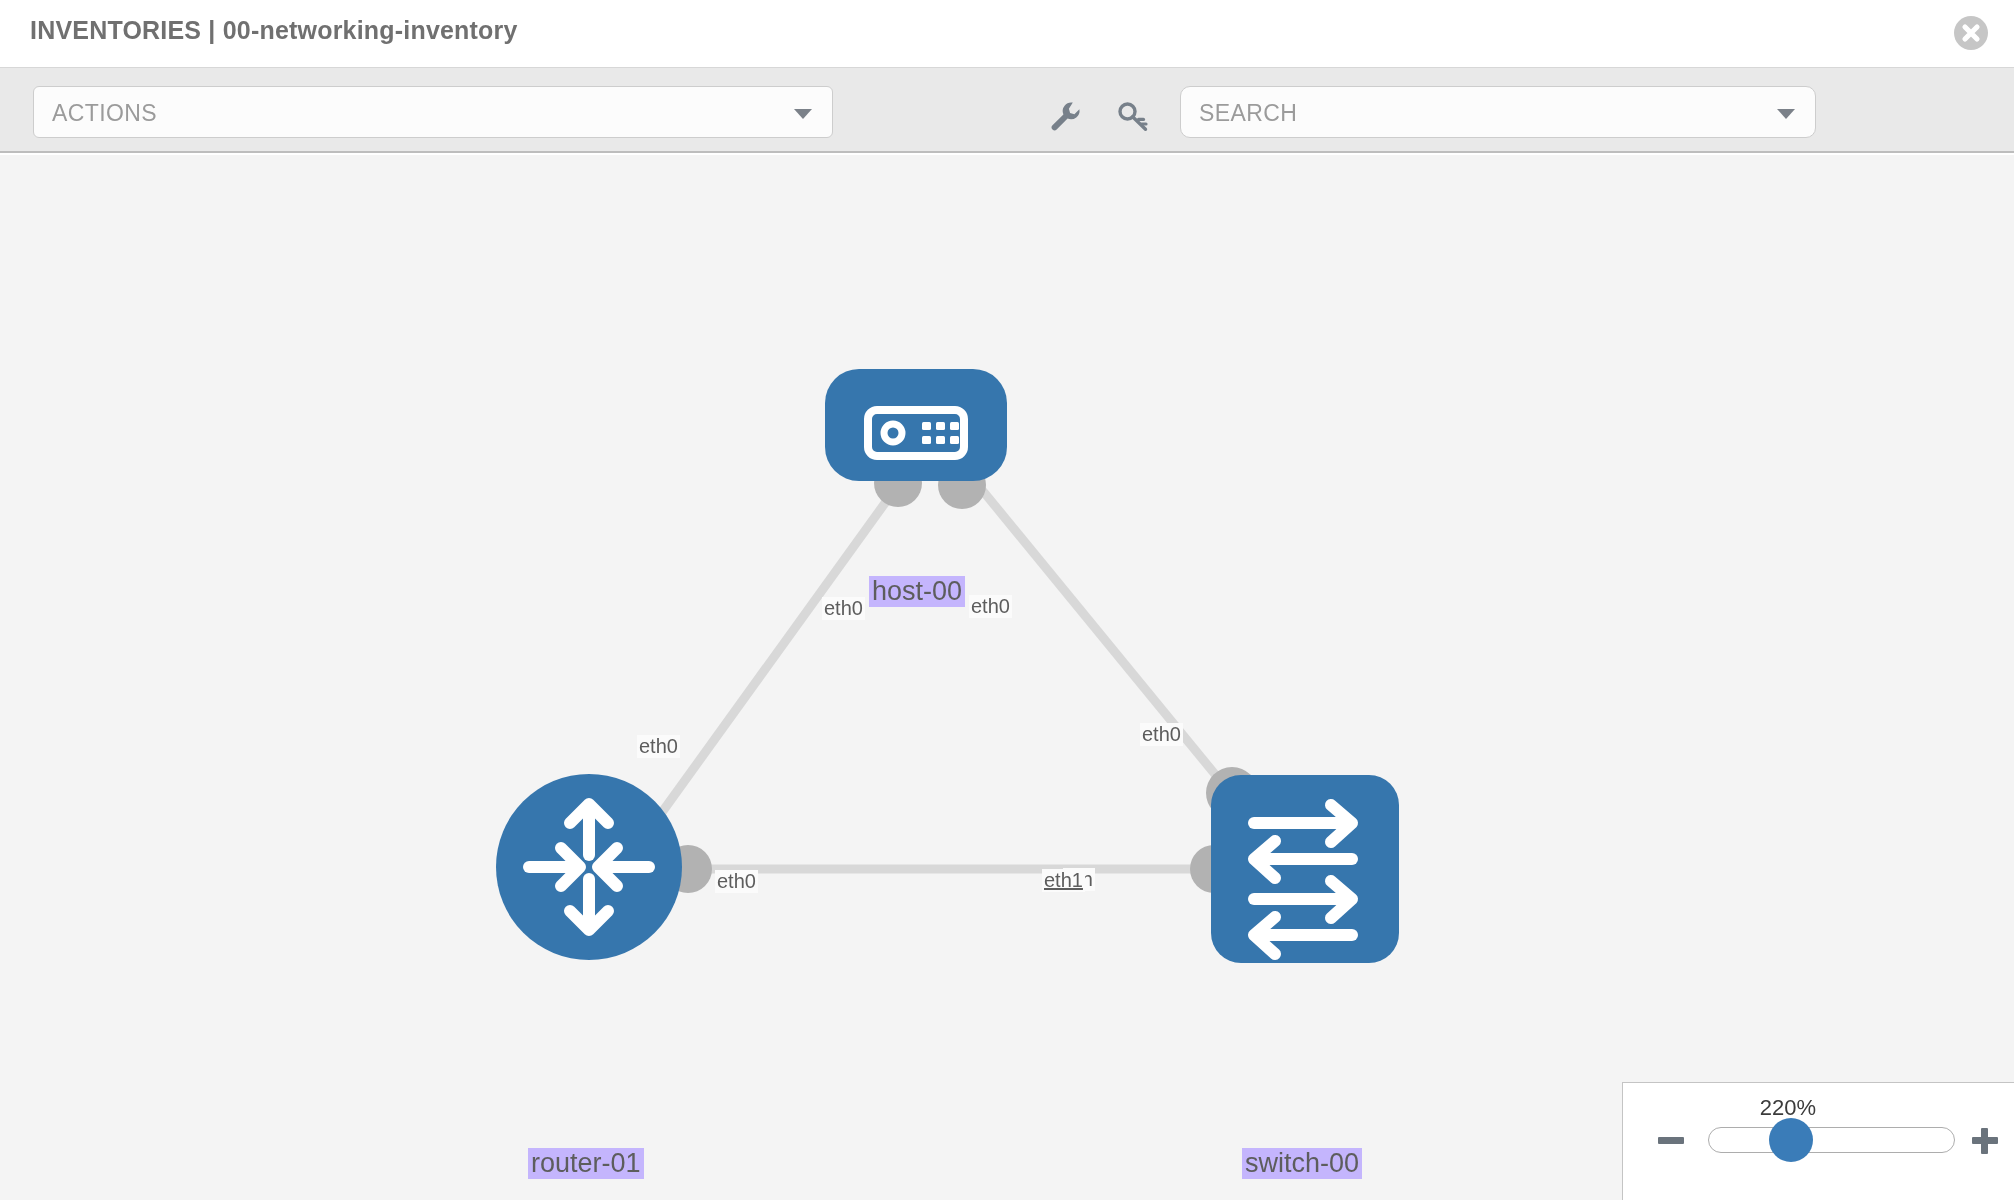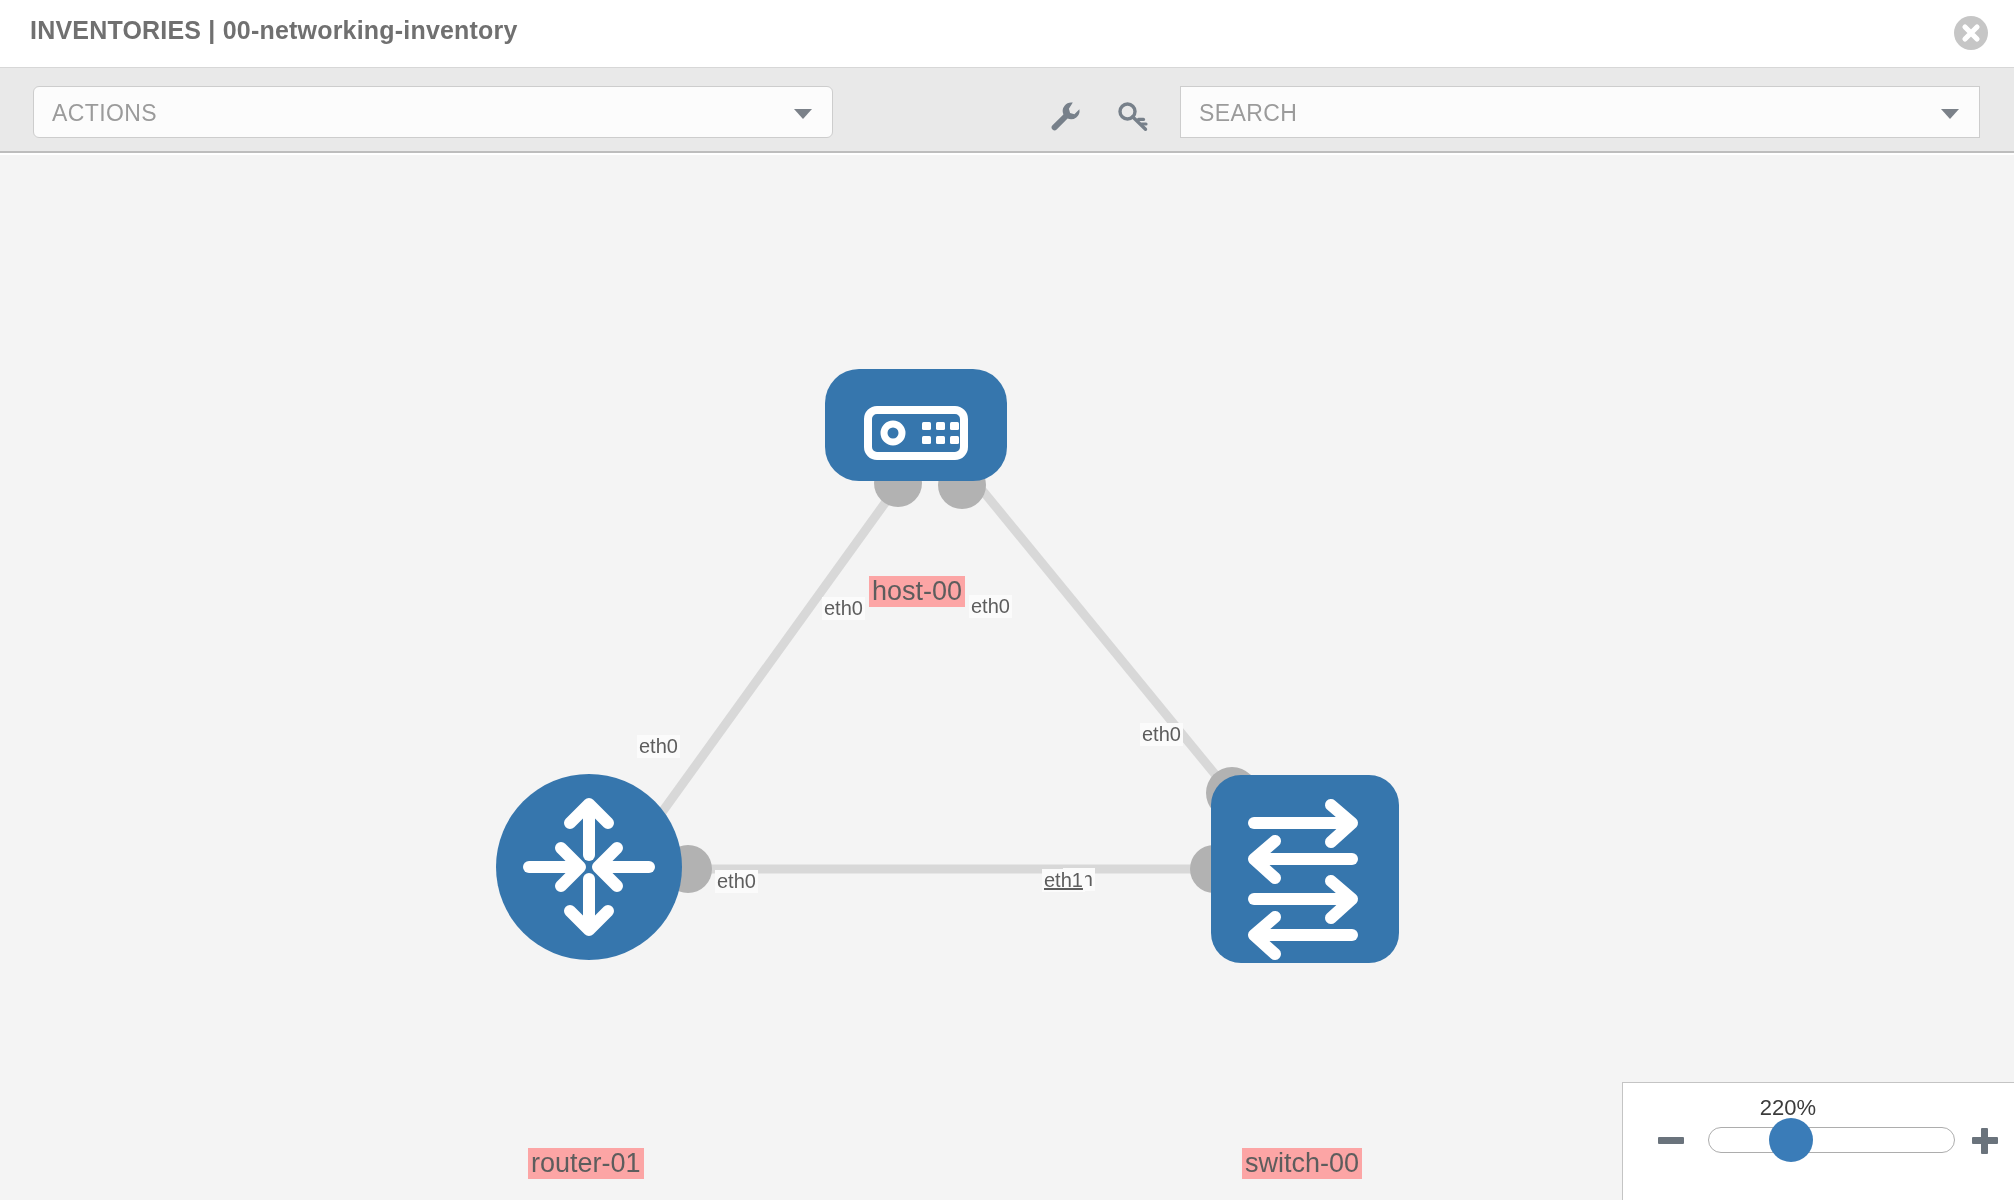--- a/index.html
+++ b/index.html
@@ -76,24 +76,24 @@
     top: 96px;
     width: 40px; height: 40px;
     cursor: pointer;
   }
   .tool-icon.wrench { left: 1045px; }
   .tool-icon.key    { left: 1113px; }
 
   .search-box {
     position: absolute;
     left: 1180px; top: 86px;
-    width: 800px; height: 52px;
+    width: 636px; height: 52px;
     background: #fcfcfc;
     border: 1px solid #cdcdcd;
-    border-radius: 0;
+    border-radius: 10px;
     cursor: text;
   }
   .search-label {
     position: absolute;
     left: 18px; top: 13px;
     font-size: 23px;
     color: #9b9b9b;
     letter-spacing: 0.4px;
   }
 
@@ -109,21 +109,21 @@
     position: absolute;
     left: 0; top: 0;
     width: 2014px; height: 1045px;
   }
 
   
   .node-label {
     position: absolute;
     font-size: 27px;
     color: #5d5d5d;
-    background: #fca5a5;
+    background: #c4b5fd;
     white-space: nowrap;
     padding: 0 3px;
   }
   .edge-label {
     position: absolute;
     font-size: 20px;
     color: #5d5d5d;
     background: #fbfbfb;
     white-space: nowrap;
     padding: 0 2px;

